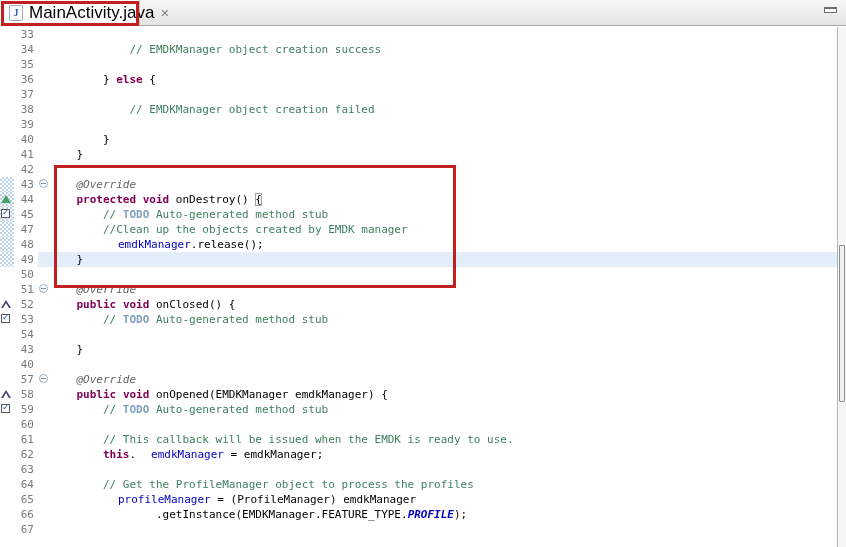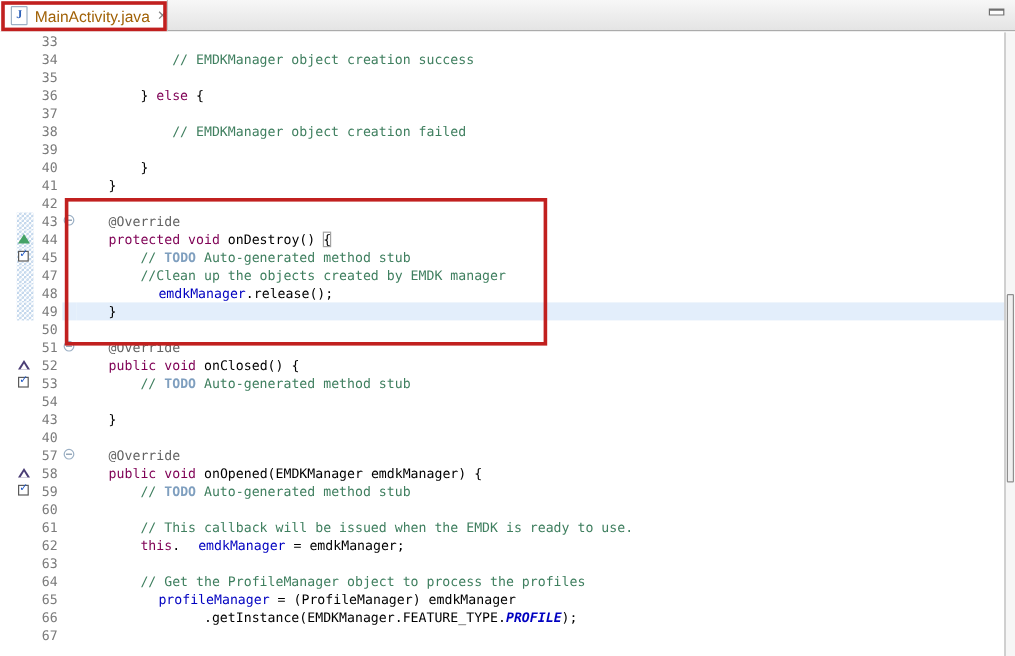--- a/index.html
+++ b/index.html
@@ -7,33 +7,33 @@
           font-family:"Liberation Sans",sans-serif;}
 
   
   .tabbar{position:absolute;left:0;top:0;width:846px;height:26px;
           background:linear-gradient(#f7f7f7,#e4e4e4);border-bottom:1px solid #ababab;box-sizing:border-box;}
   .tab{position:absolute;left:0;top:0;height:26px;width:140px;background:#fff;
        border-right:1px solid #c3c3c3;box-sizing:border-box;display:flex;align-items:center;
        gap:6px;padding:0 8px 0 9px;}
   .jicon{width:12px;height:14px;background:#fff;border:1px solid #9db1c6;border-radius:1px;
          color:#2d61b8;font:bold 10px/13px "Liberation Serif",serif;text-align:center;flex:none;}
-  .tablabel{font-size:13px;color:#a16207;white-space:nowrap;}
+  .tablabel{font-size:17px;color:#000000;white-space:nowrap;}
   .closex{margin-left:auto;color:#848484;font:bold 11px/11px "DejaVu Sans",sans-serif;cursor:default;}
   .minbtn{position:absolute;right:9px;top:7px;width:13px;height:6px;background:#fcfcfc;
           border:1px solid #6f6f6f;border-top-width:2px;box-sizing:border-box;}
 
   
   .redbox{position:absolute;border:3px solid #c1201f;box-sizing:border-box;pointer-events:none;z-index:30;}
   .redbox.tabbox{left:1px;top:1px;width:138px;height:25px;}
   .redbox.codebox{left:54px;top:165px;width:402px;height:123px;}
 
   
   .editor{position:absolute;left:0;top:27px;right:9px;bottom:0;overflow:hidden;background:#fff;}
-  .row{display:flex;height:15px;padding-left:14px;}
+  .row{display:flex;height:15px;}
   .annot{width:14px;flex:none;position:relative;}
   .annot.hatch{background-image:
       linear-gradient(45deg,#bdd3ea 25%,transparent 25%,transparent 75%,#bdd3ea 75%),
       linear-gradient(45deg,#bdd3ea 25%,#ffffff 25%,#ffffff 75%,#bdd3ea 75%);
       background-size:4px 4px;background-position:0 0,2px 2px;}
   .num{width:20px;flex:none;text-align:right;padding-right:4px;color:#7b7b7b;
        font:11px/15px "DejaVu Sans Mono",monospace;}
   .fold{width:12px;flex:none;position:relative;}
   .code{flex:1;white-space:pre;font:11px/15px "DejaVu Sans Mono",monospace;color:#000;}
   .row.cur .fold,.row.cur .code{background:#e3eefb;}
@@ -50,24 +50,24 @@
        border-left:3px solid transparent;border-right:3px solid transparent;border-bottom:5px solid #fff;}
   .task{position:absolute;left:1px;top:2px;width:9px;height:9px;background:#fff;border:1px solid #5a5a5a;
         box-sizing:border-box;}
   .task::after{content:"\2713";position:absolute;left:0px;top:-2px;color:#1f57c4;
         font:bold 9px/9px "DejaVu Sans",sans-serif;}
 
   
   .sp{color:#000000;}
   .sc{color:#3F7F5F;text-align:right;}
   .st{color:#7F9FBF;font-weight:bold;}
-  .sk{color:#7F0055;font-weight:normal;}
+  .sk{color:#7F0055;font-weight:bold;}
   .sfld{color:#0000C0;margin-left:15px;}
   .ssf{color:#0000C0;font-style:italic;font-weight:bold;}
-  .sa{color:#646464;}
+  .sa{color:#646464;font-style:italic;}
   .sb{outline:1px solid #a3a3a3;outline-offset:-1px;}
 
   
   .ruler{position:absolute;right:0;top:27px;bottom:0;width:9px;background:#f6f6f6;
          border-left:1px solid #b5b5b5;box-sizing:border-box;}
   .thumb{position:absolute;left:1px;top:218px;width:6px;height:157px;background:#f0f0f0;
          border:1px solid #8f8f8f;border-radius:1px;box-sizing:border-box;}
 </style>
 </head>
 <body>

